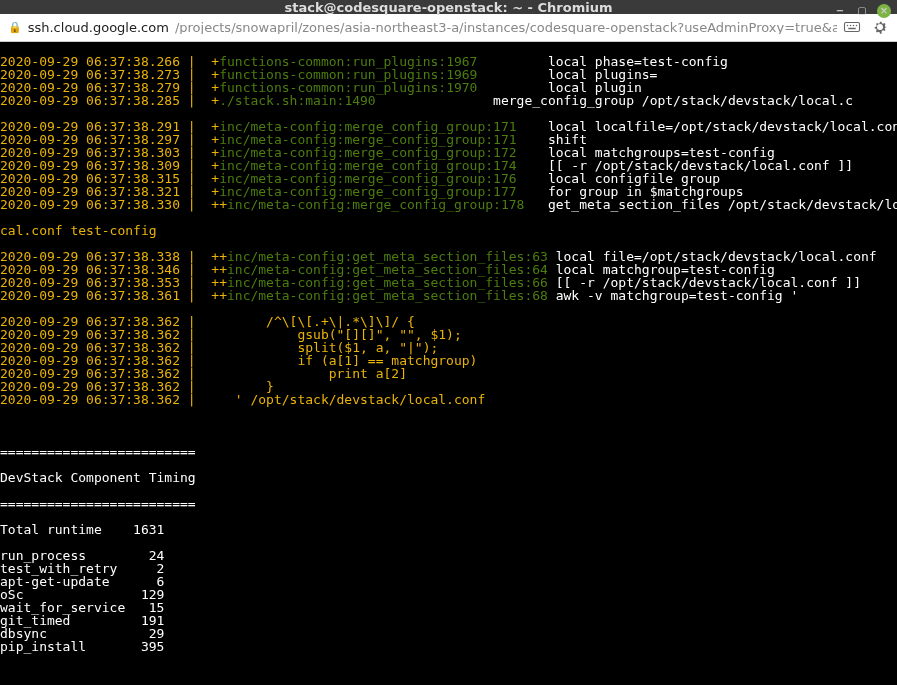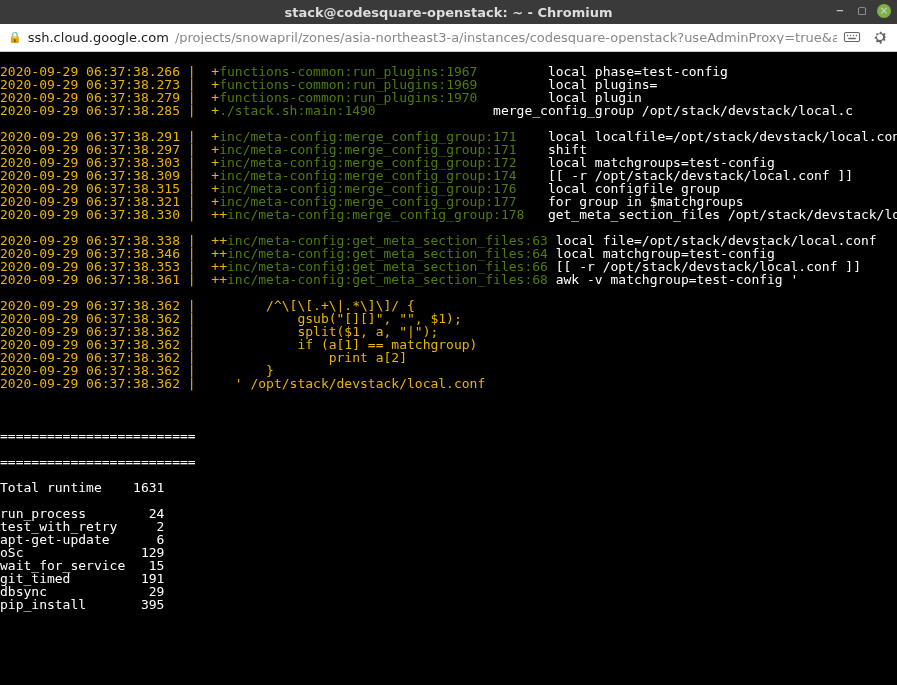--- a/index.html
+++ b/index.html
@@ -9,21 +9,21 @@
   background: #000;
   font-family: "DejaVu Sans Mono", "Liberation Mono", monospace;
   font-size: 13px;
   line-height: 1.0;
   color: #fff;
   overflow: hidden;
 }
 
 
 .titlebar {
-  height: 24px;
+  height: 14px;
   background: #3a3a3a;
   color: #ddd;
   display: flex;
   align-items: center;
   justify-content: center;
   position: relative;
   font-family: "DejaVu Sans", sans-serif;
   font-size: 13px;
   font-weight: bold;
 }
@@ -110,24 +110,26 @@
       <svg viewBox="0 0 24 24">
           <path d="M12 8a4 4 0 100 8 4 4 0 000-8zm9 4l-2 .5-.7 1.7 1 1.8-1.4 1.4-1.8-1-1.7.7L14 21h-2l-.5-2-1.7-.7-1.8 1L6.6 17.9l1-1.8L6.9 14.4 5 14v-2l2-.5.7-1.7-1-1.8L8.1 6.6l1.8 1 1.7-.7L12 5h2l.5 2 1.7.7 1.8-1 1.4 1.4-1 1.8.7 1.7 2 .5v2z" fill="#666"></path>
         </svg>
     </span>
   </div>
 </div>
 
 <div class="terminal">
 <div id="loglines"><div class="ln"><span class="c-yellow">2020-09-29 06:37:38.266 |  +</span><span class="c-cyan">functions-common:run_plugins:1967</span><span class="c-white">         local phase=test-config</span></div><div class="ln"><span class="c-yellow">2020-09-29 06:37:38.273 |  +</span><span class="c-cyan">functions-common:run_plugins:1969</span><span class="c-white">         local plugins=</span></div><div class="ln"><span class="c-yellow">2020-09-29 06:37:38.279 |  +</span><span class="c-cyan">functions-common:run_plugins:1970</span><span class="c-white">         local plugin</span></div><div class="ln"><span class="c-yellow">2020-09-29 06:37:38.285 |  +</span><span class="c-cyan">./stack.sh:main:1490</span><span class="c-white">               merge_config_group /opt/stack/devstack/local.c</span></div></div>
 <div id="mclines"><div class="ln"><span class="c-yellow">2020-09-29 06:37:38.291 |  +</span><span class="c-cyan">inc/meta-config:merge_config_group:171</span><span class="c-white">    local localfile=/opt/stack/devstack/local.conf</span></div><div class="ln"><span class="c-yellow">2020-09-29 06:37:38.297 |  +</span><span class="c-cyan">inc/meta-config:merge_config_group:171</span><span class="c-white">    shift</span></div><div class="ln"><span class="c-yellow">2020-09-29 06:37:38.303 |  +</span><span class="c-cyan">inc/meta-config:merge_config_group:172</span><span class="c-white">    local matchgroups=test-config</span></div><div class="ln"><span class="c-yellow">2020-09-29 06:37:38.309 |  +</span><span class="c-cyan">inc/meta-config:merge_config_group:174</span><span class="c-white">    [[ -r /opt/stack/devstack/local.conf ]]</span></div><div class="ln"><span class="c-yellow">2020-09-29 06:37:38.315 |  +</span><span class="c-cyan">inc/meta-config:merge_config_group:176</span><span class="c-white">    local configfile group</span></div><div class="ln"><span class="c-yellow">2020-09-29 06:37:38.321 |  +</span><span class="c-cyan">inc/meta-config:merge_config_group:177</span><span class="c-white">    for group in $matchgroups</span></div><div class="ln"><span class="c-yellow">2020-09-29 06:37:38.330 |  ++</span><span class="c-cyan">inc/meta-config:merge_config_group:178</span><span class="c-white">   get_meta_section_files /opt/stack/devstack/lo</span></div></div>
+<div class="ln c-yellow">cal.conf test-config</div>
 <div id="gmslines"><div class="ln"><span class="c-yellow">2020-09-29 06:37:38.338 |  ++</span><span class="c-cyan">inc/meta-config:get_meta_section_files:63</span><span class="c-white"> local file=/opt/stack/devstack/local.conf</span></div><div class="ln"><span class="c-yellow">2020-09-29 06:37:38.346 |  ++</span><span class="c-cyan">inc/meta-config:get_meta_section_files:64</span><span class="c-white"> local matchgroup=test-config</span></div><div class="ln"><span class="c-yellow">2020-09-29 06:37:38.353 |  ++</span><span class="c-cyan">inc/meta-config:get_meta_section_files:66</span><span class="c-white"> [[ -r /opt/stack/devstack/local.conf ]]</span></div><div class="ln"><span class="c-yellow">2020-09-29 06:37:38.361 |  ++</span><span class="c-cyan">inc/meta-config:get_meta_section_files:68</span><span class="c-white"> awk -v matchgroup=test-config '</span></div></div>
 <div id="awklines"><div class="ln c-yellow">2020-09-29 06:37:38.362 |         /^\[\[.+\|.*\]\]/ {</div><div class="ln c-yellow">2020-09-29 06:37:38.362 |             gsub("[][]", "", $1);</div><div class="ln c-yellow">2020-09-29 06:37:38.362 |             split($1, a, "|");</div><div class="ln c-yellow">2020-09-29 06:37:38.362 |             if (a[1] == matchgroup)</div><div class="ln c-yellow">2020-09-29 06:37:38.362 |                 print a[2]</div><div class="ln c-yellow">2020-09-29 06:37:38.362 |         }</div><div class="ln c-yellow">2020-09-29 06:37:38.362 |     ' /opt/stack/devstack/local.conf</div></div>
 <div class="ln"> </div>
 <div class="ln c-white">=========================</div>
+<div class="ln c-white">DevStack Component Timing</div>
 <div class="ln c-white">=========================</div>
 <div id="timinglines"><div class="ln c-white">Total runtime    1631</div><div class="ln c-white"> </div><div class="ln c-white">run_process        24</div><div class="ln c-white">test_with_retry     2</div><div class="ln c-white">apt-get-update      6</div><div class="ln c-white">oSc               129</div><div class="ln c-white">wait_for_service   15</div><div class="ln c-white">git_timed         191</div><div class="ln c-white">dbsync             29</div><div class="ln c-white">pip_install       395</div></div>
 
 
 
 
 
 
 
 

